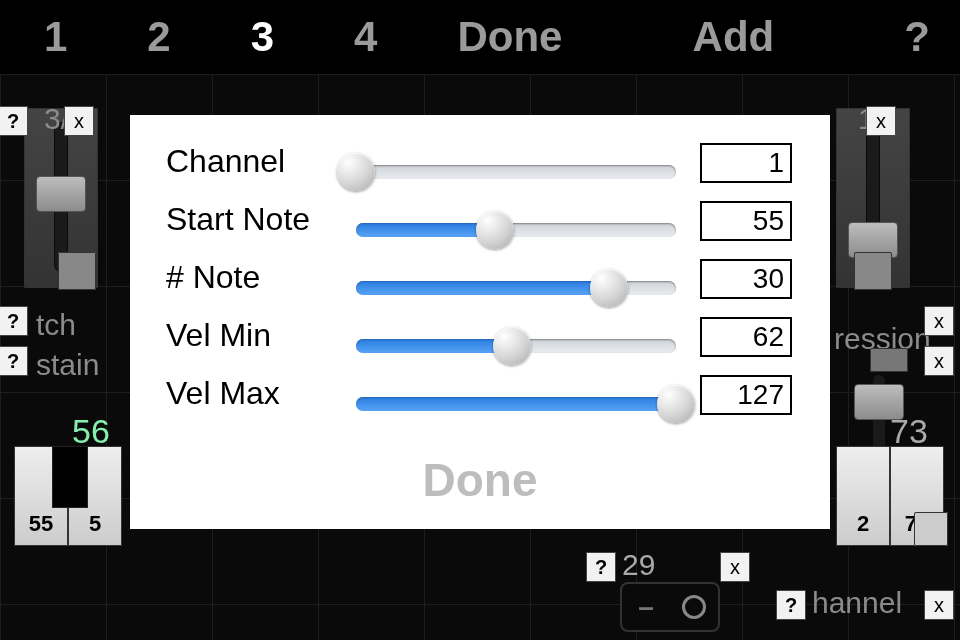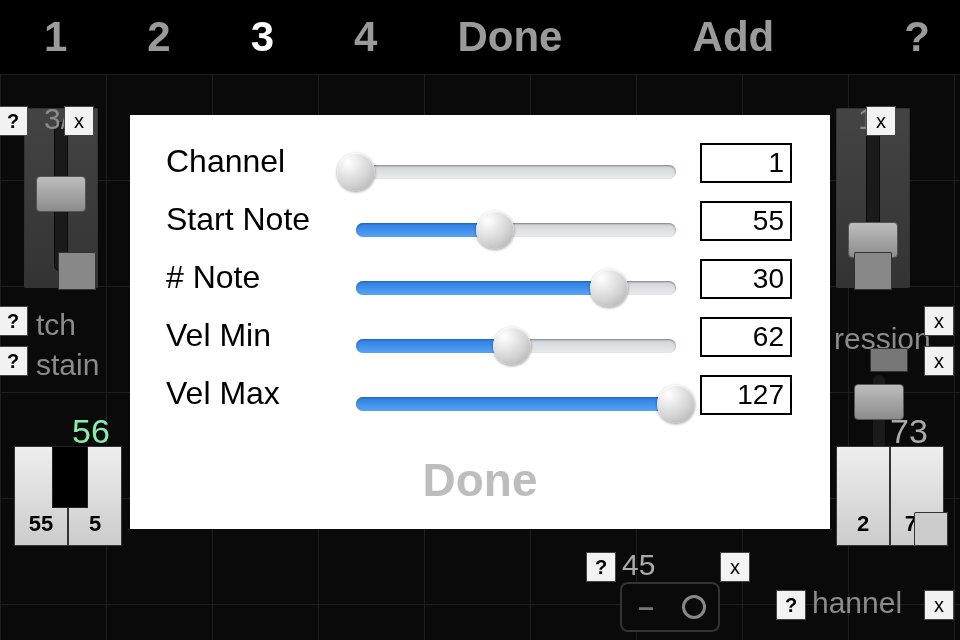--- a/index.html
+++ b/index.html
@@ -199,21 +199,21 @@
   </div>
   <div class="bg-label" style="left:858px; top:338px; color:#aaa; font-size:34px;margin-left:32px;">73</div>
 
   <div class="keyrow" style="left:836px; top:372px;">
     <div class="pkey">2</div>
     <div class="pkey">74</div>
   </div>
   <div class="bg-widget" style="left:914px; top:438px; width:34px; height:34px; background:#ccc;"></div>
 
   <div class="qbtn" style="left:586px; top:478px;">?</div>
-  <div class="bg-label" style="left:622px; top:474px; color:#aaa;">45</div>
+  <div class="bg-label" style="left:622px; top:474px; color:#aaa;">29</div>
   <div class="xbtn" style="left:720px; top:478px;">x</div>
   <div class="toggle" style="left:620px; top:508px;">
     <div class="dash">–</div>
       <div class="dot"></div>
   </div>
   <div class="qbtn" style="left:776px; top:516px;">?</div>
   <div class="bg-label" style="left:812px; top:512px;">hannel</div>
   <div class="xbtn" style="left:924px; top:516px;">x</div>
 </div>
 

